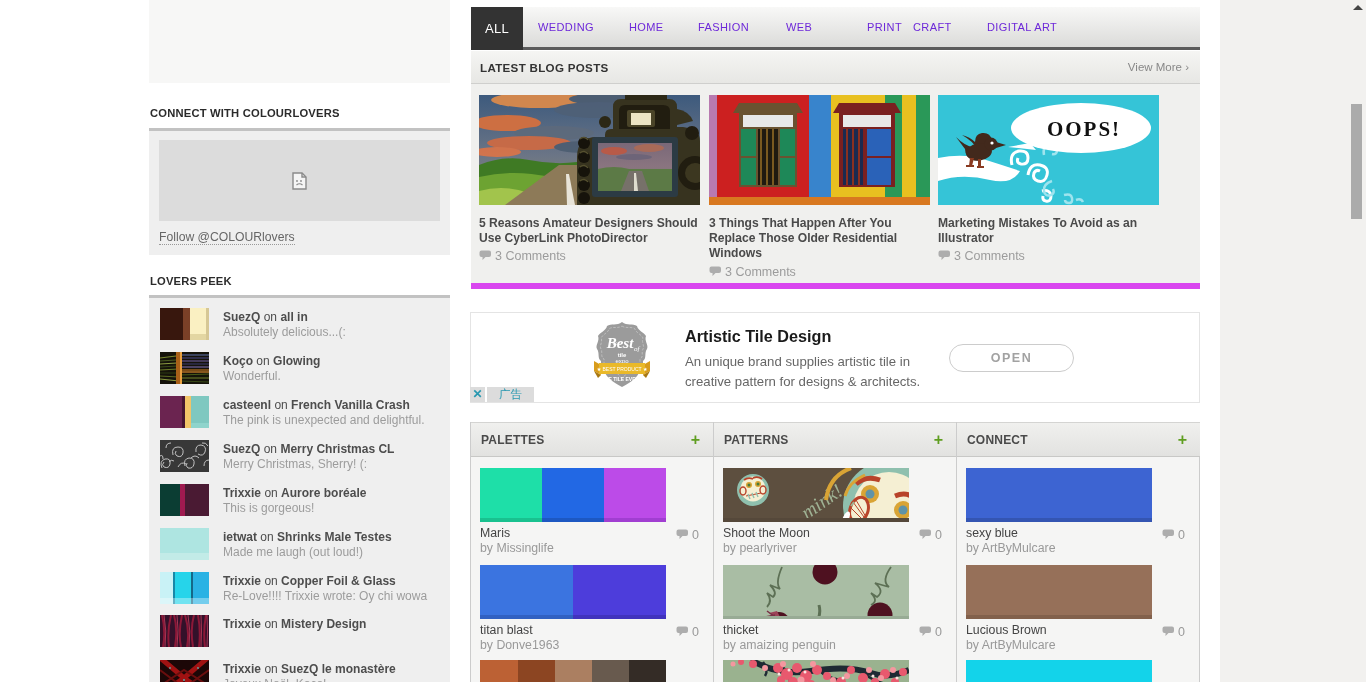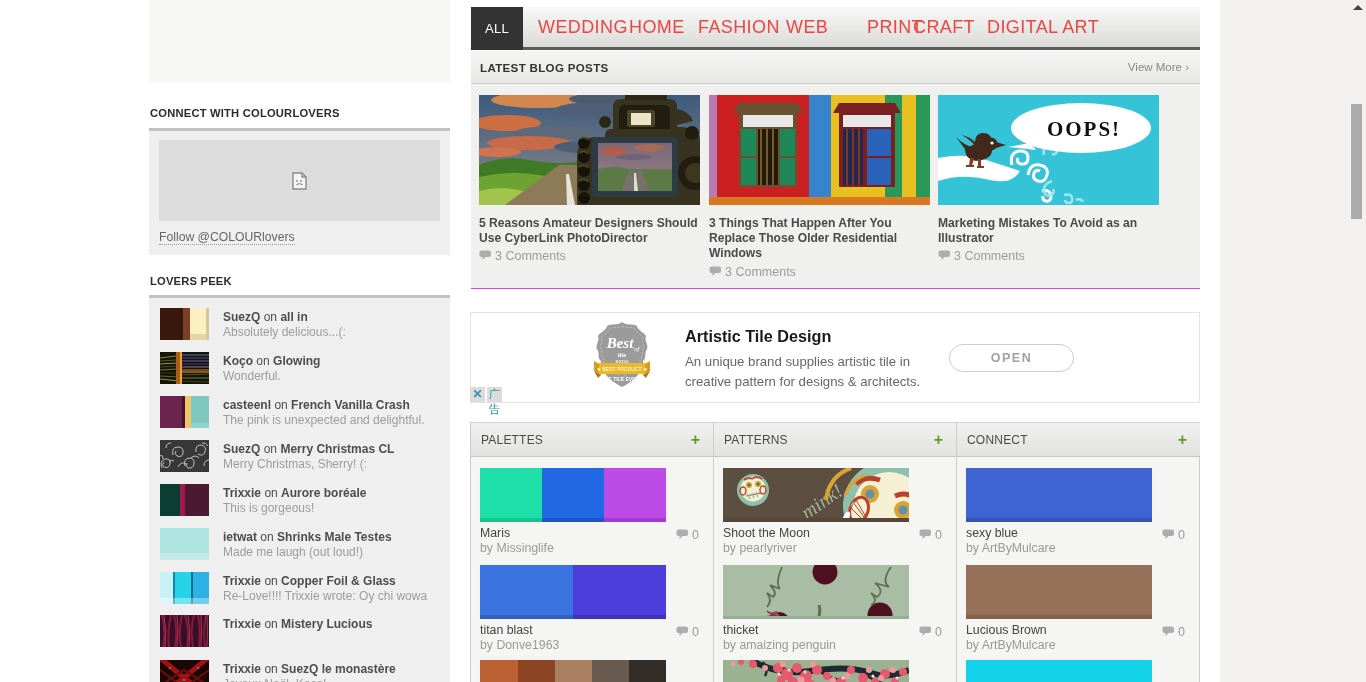--- a/index.html
+++ b/index.html
@@ -28,54 +28,54 @@
   .etext { position:absolute; left:63px; top:1.5px; width:240px; font-size:12px; line-height:15.3px; white-space:nowrap; }
   .etext b { color:#4d4d4d; }
   .etext .on { color:#4d4d4d; font-weight:normal; }
   .ecomment { color:#9c9c9c; }
 
   
   #tabbar { left:471px; top:7px; width:729px; height:43px;
     background:linear-gradient(#f8f8f7,#dbdbd9); border-bottom:3px solid #5b5b5b; }
   #tabAll { left:471px; top:7px; width:52px; height:43px; background:#333;
     color:#fff; font-size:13px; text-align:center; line-height:44px; letter-spacing:0.3px; }
-  .tab { position:absolute; top:7px; height:40px; line-height:40px; font-size:18px;
-    color:#ef4444; letter-spacing:0.4px;text-align:center; }
+  .tab { position:absolute; top:7px; height:40px; line-height:40px; font-size:11px;
+    color:#6d28d9; letter-spacing:0.4px;text-align:center; }
 
   #blogsec { left:471px; top:51px; width:729px; height:238px; background:#f0f0ee;
-    border-bottom:1px solid #d946ef; }
+    border-bottom:6px solid #d946ef; }
   #bloghead { position:absolute; left:0; top:0; width:729px; height:33px;
     background:linear-gradient(#f5f5f3,#e7e7e4); border-bottom:1px solid #cfcfcd; }
   #bloghead .t { position:absolute; left:9px; top:10px; font-size:11.6px; font-weight:bold;
     color:#333; letter-spacing:0.3px; }
   #bloghead .vm { position:absolute; right:11px; top:10px; font-size:11.5px; color:#888; }
   .bpost { position:absolute; top:44px; width:221px; }
   .bimg { position:absolute; top:0; width:221px; height:110px; overflow:hidden; }
   .btitle { position:absolute; top:121px; width:230px; font-size:12.1px; font-weight:bold;
     color:#4a4a4a; line-height:15.2px; }
   .bcom { position:absolute; width:200px; font-size:12.5px; color:#9c9c9c; }
   .bub { display:inline-block; vertical-align:-1px; margin-right:4px; }
 
   #adbox { left:470px; top:312px; width:730px; height:91px; background:#fff; border:1px solid #e4e4e4; }
   #adtitle { left:685px; top:327px; font-size:16.2px; font-weight:bold; color:#1a1a1a; line-height:19px; }
   #adbody { left:685px; top:352px; font-size:13.2px; color:#666; line-height:19.6px; }
   #openbtn { left:949px; top:344px; width:125px; height:28px; border:1px solid #ccc;
     border-radius:14px; background:#fff; color:#a2a2a2; font-weight:bold; font-size:12.5px;
     letter-spacing:1.5px; text-align:center; line-height:26px; }
   #adx { left:470px; top:387px; width:15px; height:15px; background:#dcdcdc; color:#2898b0; font-size:12px; font-weight:bold; text-align:center; line-height:15px; }
-  #adlabel { left:487px; top:387px; width:15px; height:15px; background:#dcdcdc; color:#2898b0;
+  #adlabel { left:487px; top:387px; width:47px; height:15px; background:#dcdcdc; color:#2898b0;
     font-size:11.5px; line-height:15px; text-align:center; }
 
   
   #cols { left:470px; top:422px; width:730px; height:260px; background:#f5f5f4;
     border-left:1px solid #ccc; border-right:1px solid #ccc; }
   .colsep { position:absolute; top:0; width:1px; height:260px; background:#ccc; }
   .colhead { position:absolute; top:0; height:35px; background:linear-gradient(#f0f0ee,#e2e2e0);
     border-top:1px solid #d4d4d2; border-bottom:1px solid #c8c8c6; }
-  .colhead .t { position:absolute; left:10px; top:10px; font-size:12px; font-weight:normal;
+  .colhead .t { position:absolute; left:10px; top:10px; font-size:12px; font-weight:bold;
     color:#4a4a4a; letter-spacing:0.2px; }
   .colhead .plus { position:absolute; right:13px; top:8px; font-size:16px; font-weight:bold; color:#5f9e20; }
   .item { position:absolute; }
   .swatch { position:absolute; width:186px; height:54px; overflow:hidden; }
   .iname { position:absolute; top:58px; font-size:12.3px; color:#444; }
   .iby { position:absolute; top:73px; font-size:12.3px; color:#999; }
   .icom { position:absolute; top:60px; font-size:12.5px; color:#999; }
 </style>
 </head>
 <body>
@@ -229,21 +229,21 @@
           </g>
           <g stroke="#c04060" stroke-width="0.8" fill="none">
             <path d="M5 32 q2 -16 -1 -32"></path>
             <path d="M17 32 q2 -18 0 -32"></path>
             <path d="M29 32 q2 -16 -1 -32"></path>
             <path d="M41 32 q1 -16 0 -32"></path>
             <path d="M47 32 q1 -16 0 -32"></path>
           </g>
         </svg></div>
       <div class="etext">
-        <div><b>Trixxie</b> <span class="on">on</span> <b>Mistery Lucious</b></div>
+        <div><b>Trixxie</b> <span class="on">on</span> <b>Mistery Design</b></div>
       </div>
     </div>
     <div class="entry" style="top:362px">
       <div class="thumb"><svg width="49" height="32">
           <rect width="49" height="32" fill="#1c0707"></rect>
           <g stroke="#a01212" stroke-width="5" fill="none">
             <path d="M-2 -4 L24 18 L50 -4"></path>
             <path d="M-2 36 L24 18 L50 36"></path>
           </g>
           <g stroke="#6a0e0e" stroke-width="2" fill="none">

